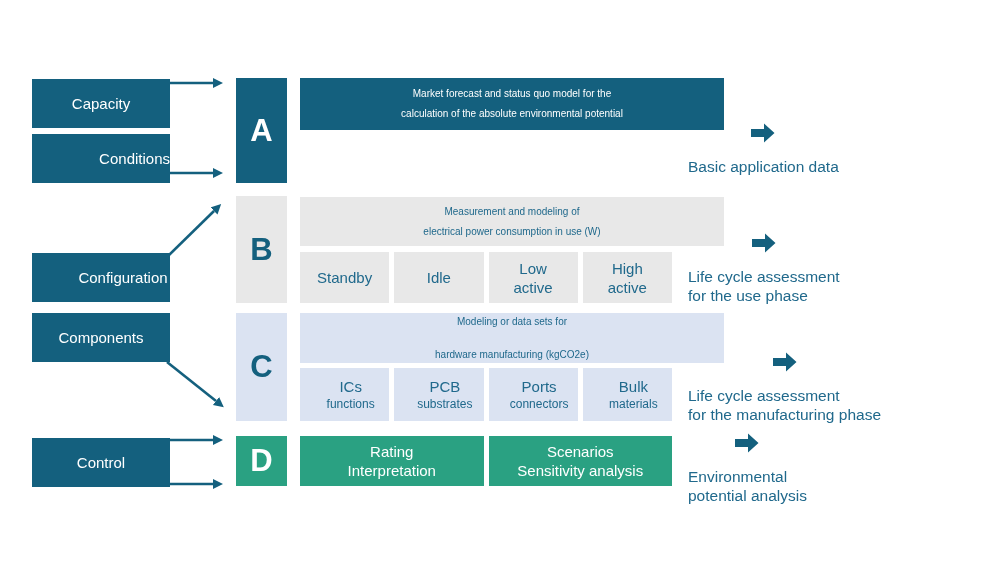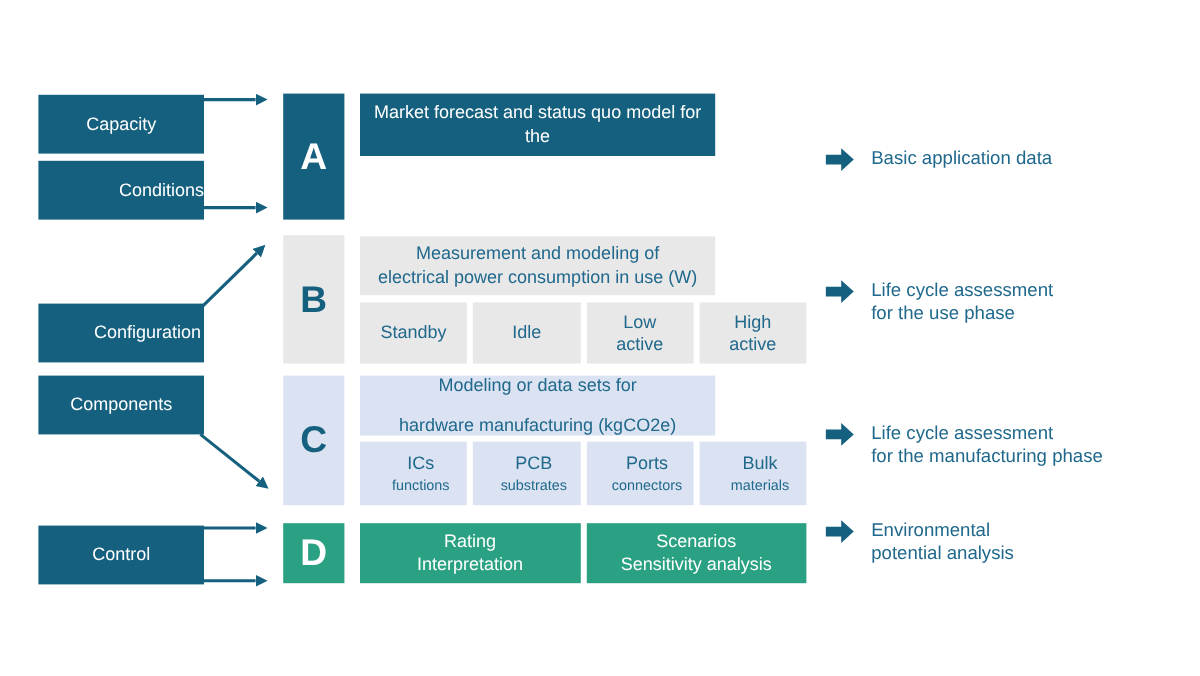--- a/index.html
+++ b/index.html
@@ -55,27 +55,27 @@
     font-weight: bold;
   }
   .letter-a { top: 78px;  height: 105px; background: var(--dark-teal);  color: #ffffff; }
   .letter-b { top: 196px; height: 107px; background: var(--light-gray); color: var(--dark-teal); }
   .letter-c { top: 313px; height: 108px; background: var(--light-blue); color: var(--dark-teal); }
   .letter-d { top: 436px; height: 50px;  background: var(--green);      color: #ffffff; }
 
   .hdr {
     position: absolute;
     left: 300px;
-    width: 296px;
+    width: 424px;
     display: flex;
     flex-direction: column;
     align-items: center;
     justify-content: center;
-    text-align: center;
-    font-size: 15px;
+    text-align: left;
+    font-size: 10px;
     line-height: 20px;
   }
   .hdr-a { top: 78px;  height: 52px; background: var(--dark-teal);  color: #ffffff; }
   .hdr-b { top: 197px; height: 49px; background: var(--light-gray); color: var(--teal-text); }
   .hdr-c { top: 313px; height: 50px; background: var(--light-blue); color: var(--teal-text); gap: 13px; }
 
   .cellrow {
     position: absolute;
     left: 300px;
     width: 372px;
@@ -101,22 +101,23 @@
   .cells-b .cell { background: var(--light-gray); color: var(--teal-text); }
   .cells-c .cell { background: var(--light-blue); color: var(--teal-text); padding-left: 12px; }
   .cells-d .cell { background: var(--green);      color: #ffffff; }
   .cells-c .cell .line2 { font-size: 12px; line-height: 16px; }
   .cell span { display: block; }
 
   .output {
     position: absolute;
     left: 688px;
     display: flex;
-    align-items: flex-start;
+    align-items: center;
     gap: 14px;
+    flex-direction: column;
   }
   .out-1 { top: 123px; }
   .out-2 { top: 233px; }
   .out-3 { top: 352px; }
   .out-4 { top: 433px; }
   .output .block-arrow { flex: 0 0 auto; }
   .output .block-arrow polygon { fill: var(--dark-teal); }
   .out-text {
     color: var(--teal-text);
     font-size: 15.5px;
@@ -175,20 +176,21 @@
   </div>
   <div class="letter-block letter-c">
     <span>C</span>
   </div>
   <div class="letter-block letter-d">
     <span>D</span>
   </div>
 
   <div class="hdr hdr-a">
     <span>Market forecast and status quo model for the</span>
+    <span>calculation of the absolute environmental potential</span>
   </div>
 
   <div class="hdr hdr-b">
     <span>Measurement and modeling of</span>
     <span>electrical power consumption in use (W)</span>
   </div>
   <div class="cellrow cells-b">
     <div class="cell">
       <span class="line1">Standby</span>
       <span class="line2"></span>

